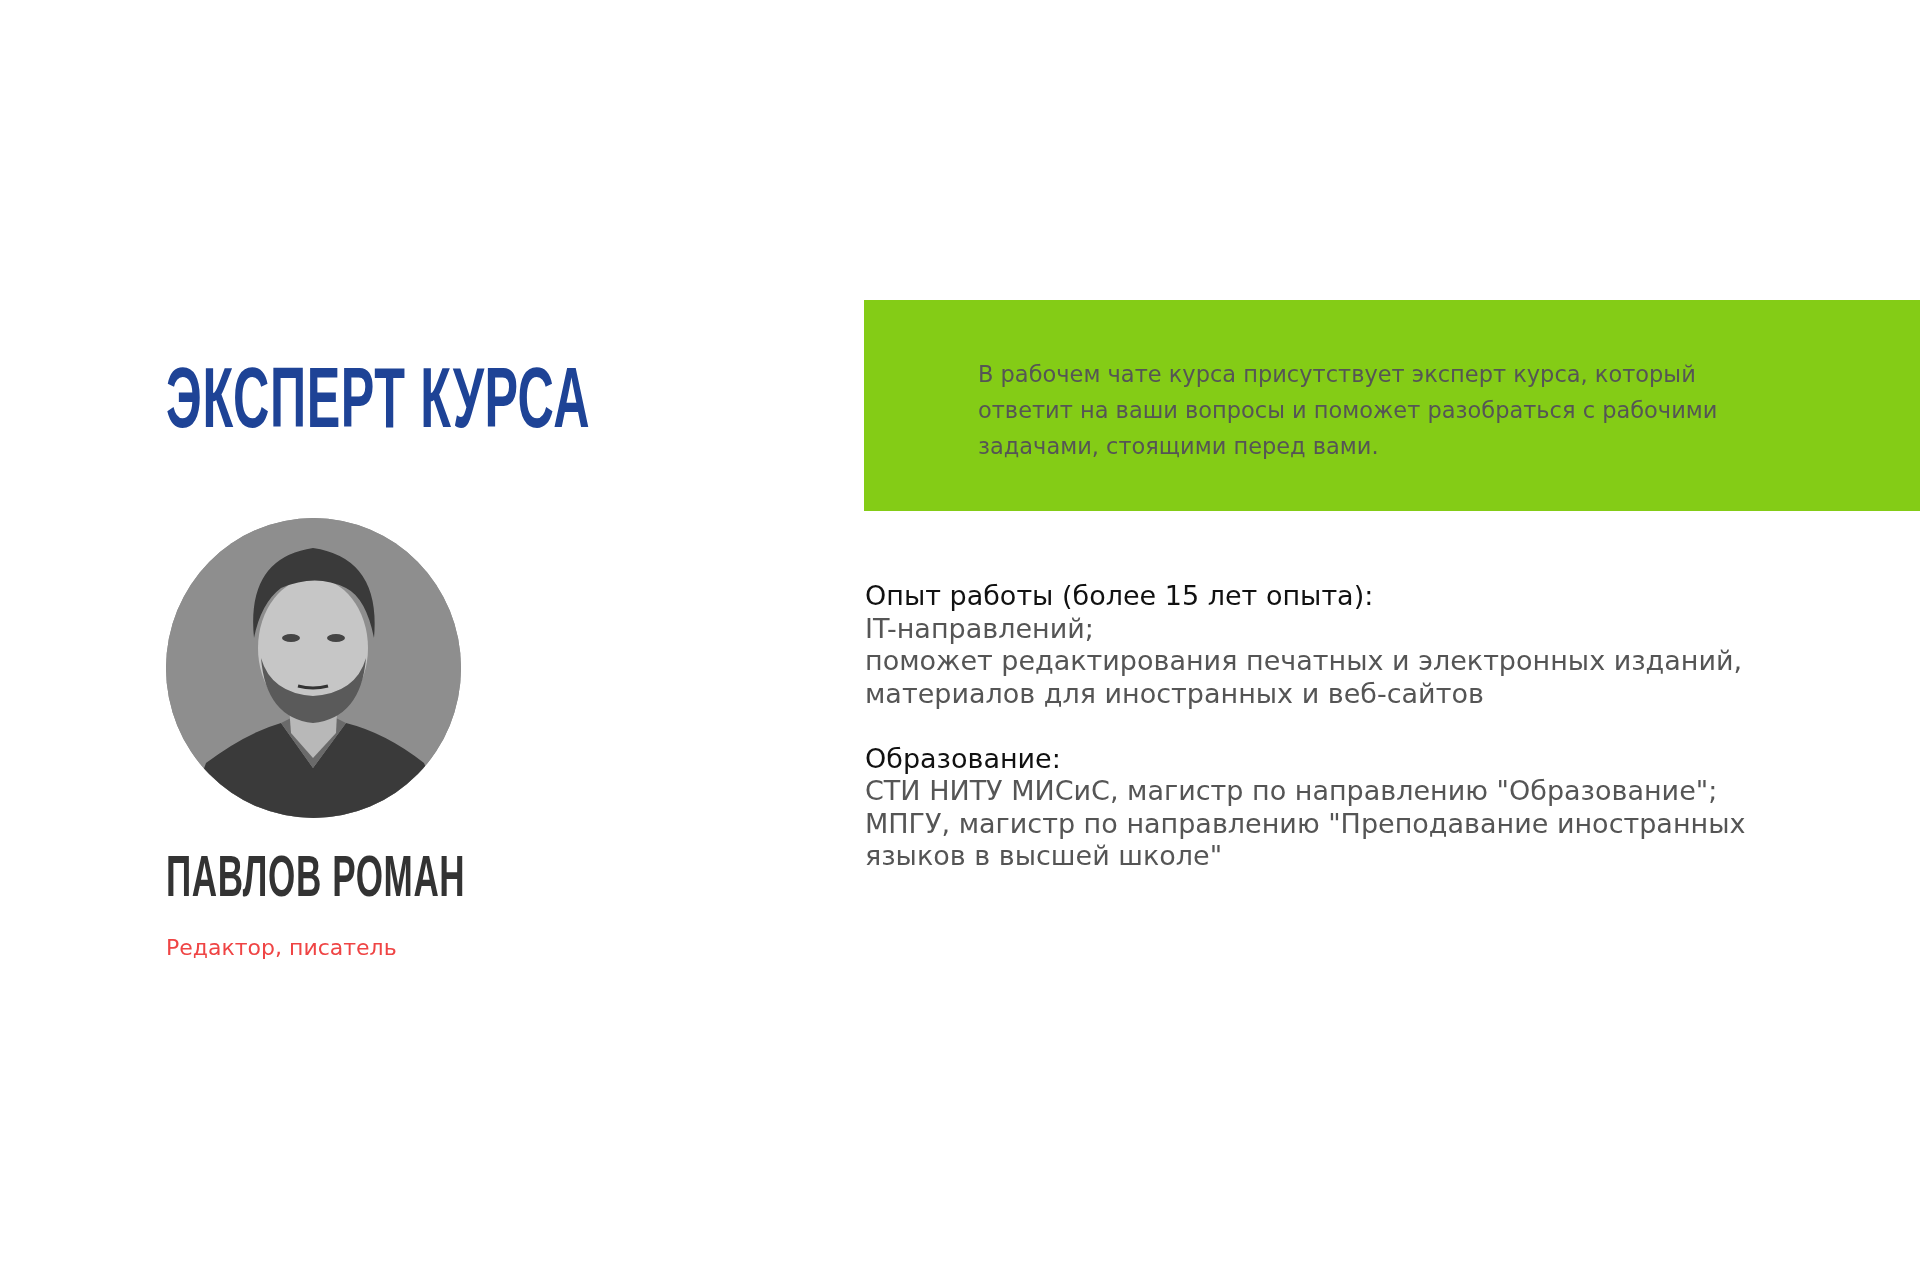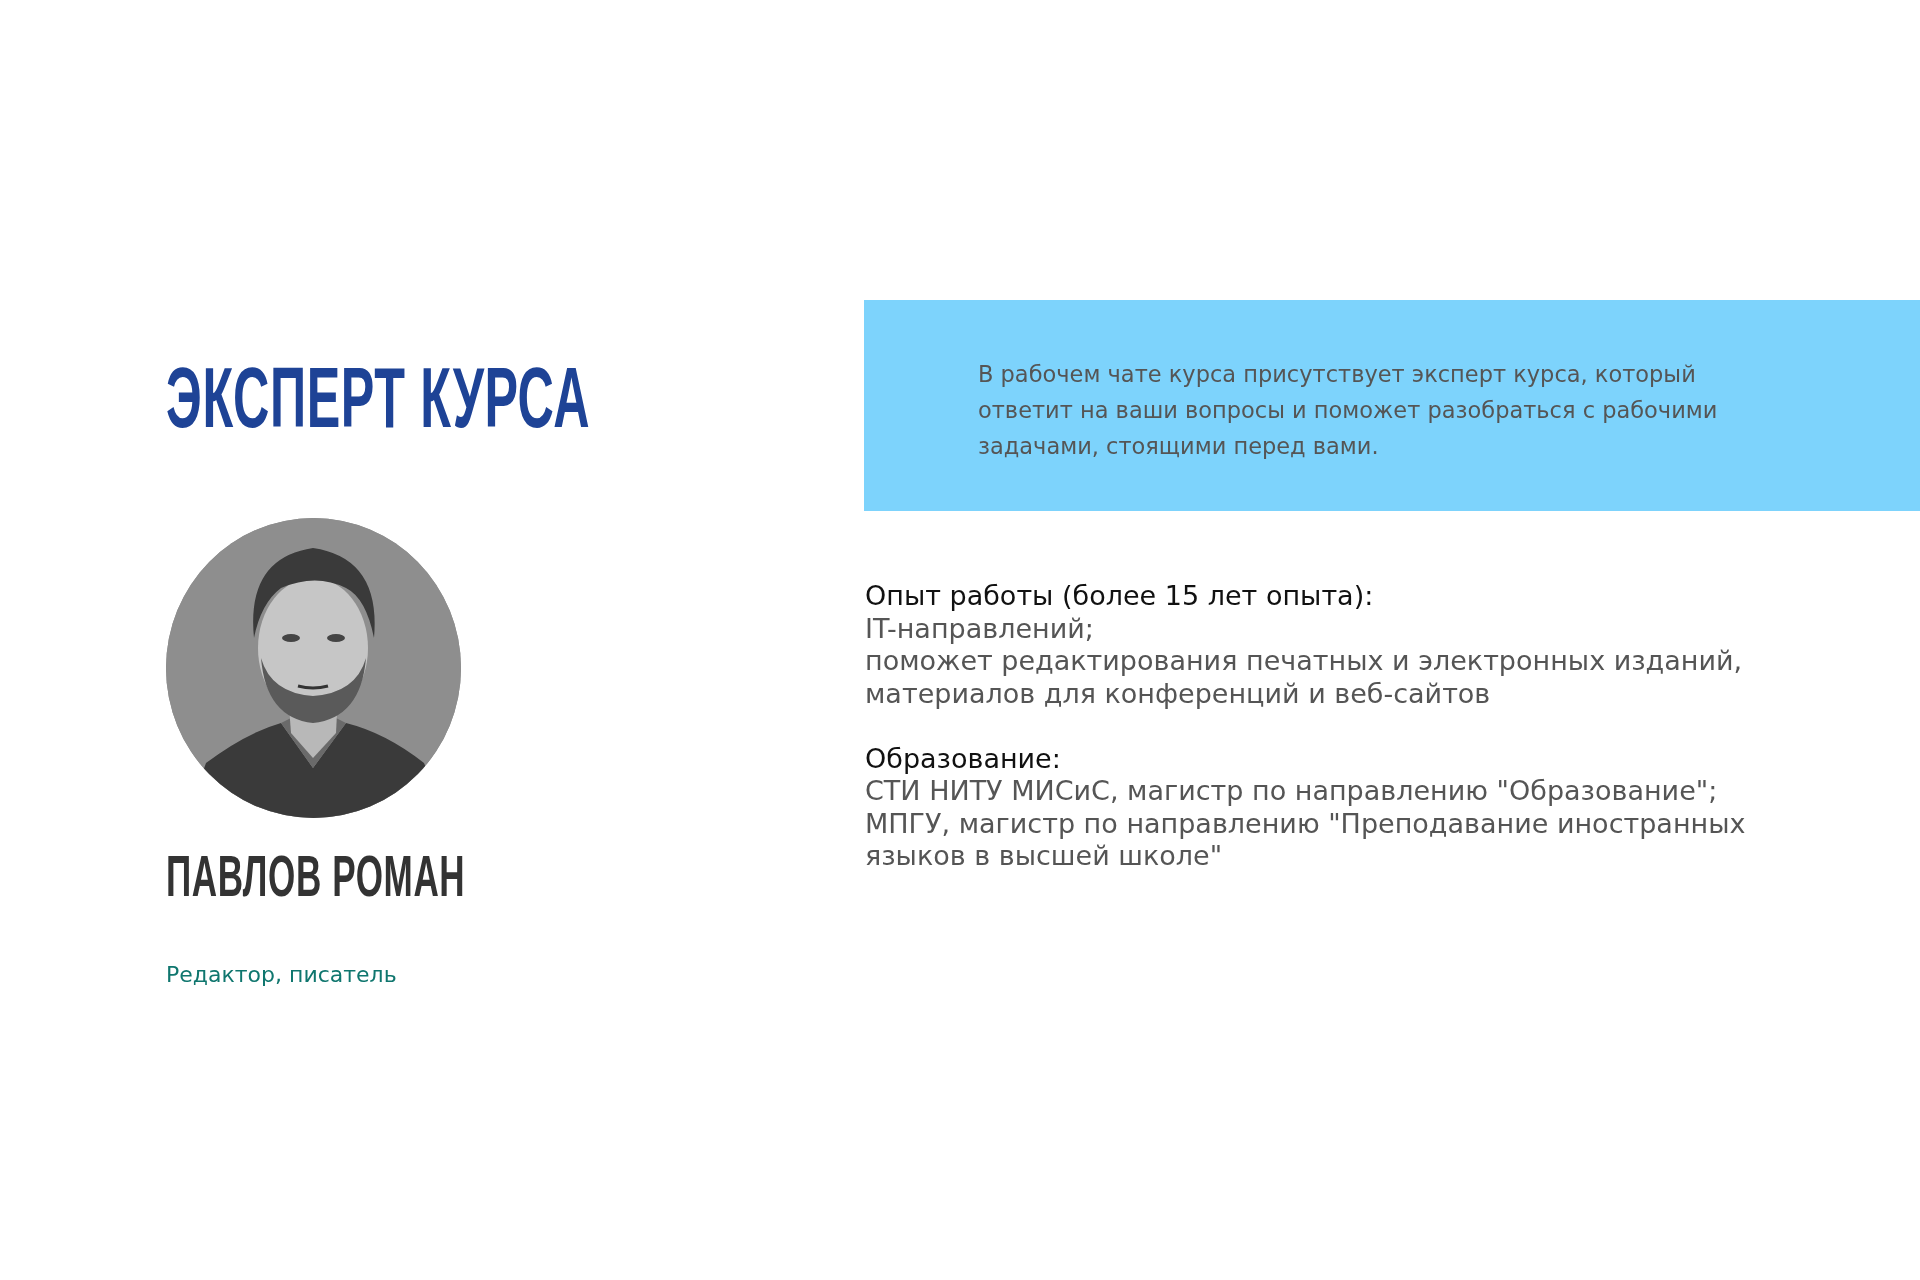--- a/index.html
+++ b/index.html
@@ -22,28 +22,28 @@
     }
     .avatar svg { width: 100%; height: 100%; display: block; }
     .name {
       position: absolute; left: 166px; top: 846px;
       font-family: "Liberation Sans", sans-serif; font-weight: bold;
       font-size: 57px; line-height: 60px; color: #333333;
       transform: scaleX(0.615); transform-origin: left top;
       white-space: nowrap; letter-spacing: 1px;
     }
     .role {
-      position: absolute; left: 166px; top: 960px;
-      font-size: 22px; line-height: 30px; color: #0f766e;
+      position: absolute; left: 166px; top: 933px;
+      font-size: 22px; line-height: 30px; color: #ef4444;
       white-space: nowrap;
     }
     .info-box {
       position: absolute; left: 864px; top: 300px;
       width: 1056px; height: 211px;
-      background: #7dd3fc;
+      background: #84cc16;
     }
     .info-text {
       position: absolute; left: 114px; top: 56px;
       font-size: 22.5px; line-height: 36px; color: #555555;
       white-space: nowrap;
     }
     .bio {
       position: absolute; left: 865px; top: 580px;
       font-size: 27px; line-height: 32.5px; color: #555555;
       white-space: nowrap;
@@ -87,19 +87,19 @@
     <span class="line">В рабочем чате курса присутствует эксперт курса, который</span>
     <span class="line">ответит на ваши вопросы и поможет разобраться с рабочими</span>
     <span class="line">задачами, стоящими перед вами.</span>
   </div>
 </div>
 
 <div class="bio">
   <span class="line heading">Опыт работы (более 15 лет опыта):</span>
   <span class="line">IT-направлений;</span>
   <span class="line">поможет редактирования печатных и электронных изданий,</span>
-  <span class="line">материалов для конференций и веб-сайтов</span>
+  <span class="line">материалов для иностранных и веб-сайтов</span>
   <div class="gap"></div>
   <span class="line heading">Образование:</span>
   <span class="line">СТИ НИТУ МИСиС, магистр по направлению "Образование";</span>
   <span class="line">МПГУ, магистр по направлению "Преподавание иностранных</span>
   <span class="line">языков в высшей школе"</span>
 </div>
 
 </body></html>

